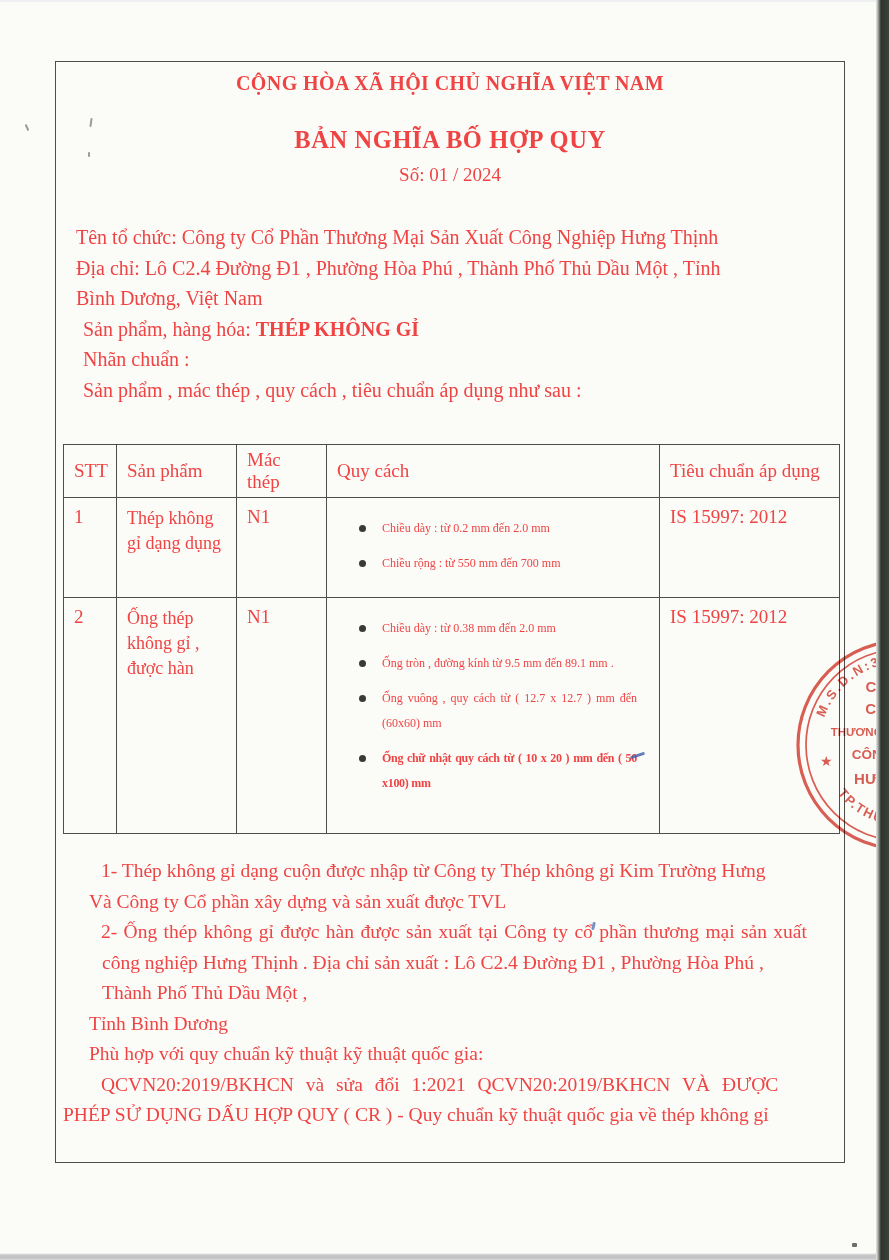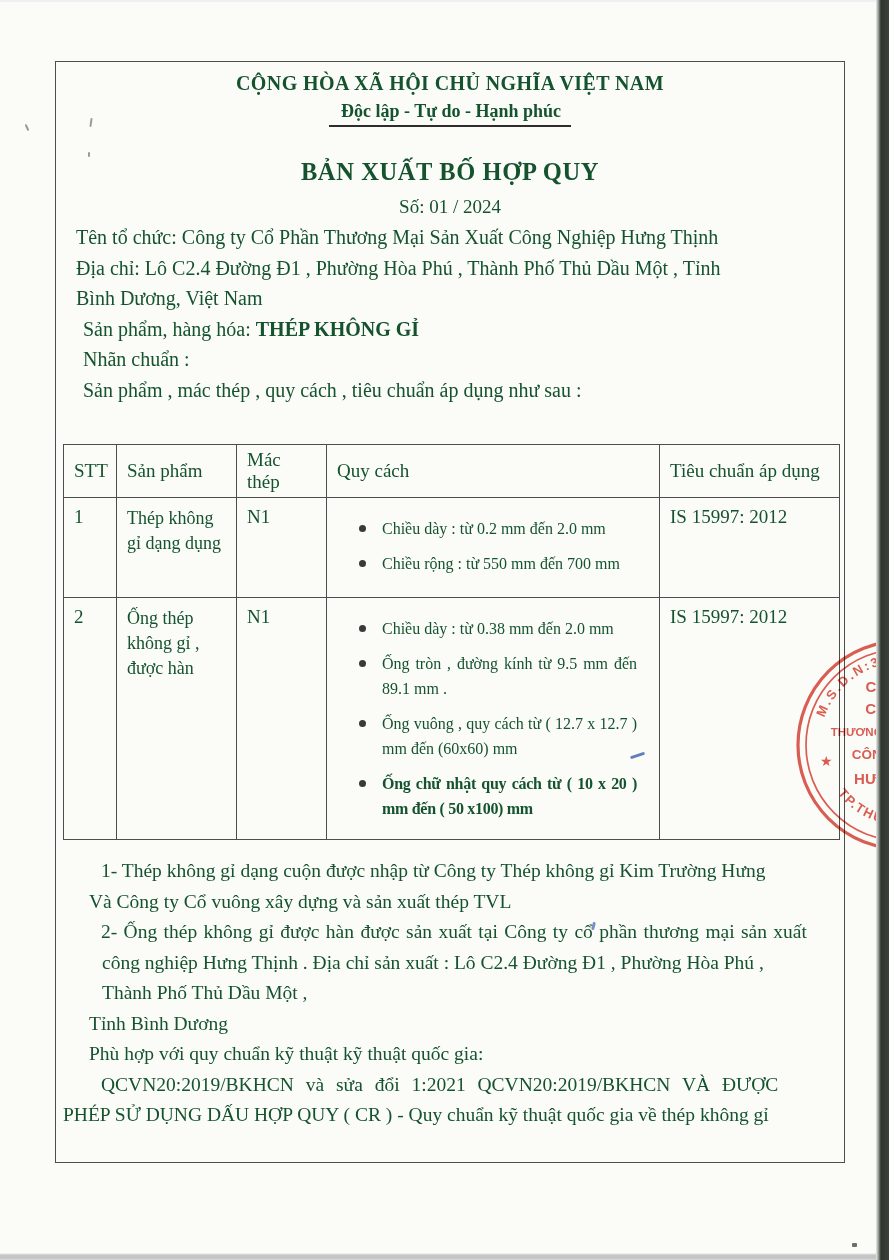--- a/index.html
+++ b/index.html
@@ -1,21 +1,21 @@
 <!DOCTYPE html>
 <html><head>
 <meta charset="utf-8">
 <style>
   html,body{margin:0;padding:0;}
   body{width:889px;height:1260px;overflow:hidden;background:#e9e9e9;}
   .page{
     position:relative;width:889px;height:1260px;overflow:hidden;
     background:#fbfbf8;
     font-family:"Liberation Serif","DejaVu Serif",serif;
-    color:#14532d;
+    color:#ef4444;
   }
   
   .edge-right{position:absolute;top:0;right:0;bottom:0;width:13px;z-index:30;
     background:linear-gradient(90deg,#ececea 0px,#a7aba6 2px,#30342f 5px,#3c413c 13px);}
   .edge-bottom{position:absolute;left:0;right:0;bottom:0;height:7px;z-index:29;
     background:linear-gradient(180deg,#fbfbf8 0px,#c7c7c9 2px,#c2c2c4 5px,#dbdbdd 7px);}
   .edge-top{position:absolute;left:0;top:0;right:0;height:2px;background:#eef0f1;z-index:29;}
   .speck{position:absolute;background:#9b9b99;border-radius:1px;z-index:2;}
   .pen-mark{position:absolute;background:#3e5fae;border-radius:2px;z-index:12;}
 
@@ -40,21 +40,21 @@
   
   table.products{position:absolute;top:382px;left:7px;border-collapse:collapse;
     table-layout:fixed;width:776px;font-size:19px;}
   table.products th,table.products td{border:1.6px solid #4d4d4b;vertical-align:top;
     padding:8px 10px;font-weight:normal;text-align:left;}
   table.products th{height:22px;vertical-align:middle;padding-top:4px;padding-bottom:4px;}
   th.c-stt,td.c-stt{text-align:center;}
   td.c-mac{text-align:center;}
   td.c-sp{text-align:justify;font-size:18px;line-height:25px;}
   td.c-qc{padding:0;}
-  td.c-qc ul{list-style:none;margin:0;padding:10px 12px 0 45px;font-size:16px;line-height:25px;}
+  td.c-qc ul{list-style:none;margin:0;padding:10px 12px 0 45px;font-size:12px;line-height:25px;}
   td.c-qc li{position:relative;text-align:justify;margin-bottom:10px;}
   td.c-qc li::before{content:'';position:absolute;left:-23px;top:9px;width:7px;height:7px;
     border-radius:50%;background:#3a3937;}
   td.c-qc li.tight{letter-spacing:-0.3px;font-weight:bold;}
   tr.r1{height:100px;}
   tr.r2{height:236px;}
 
   
   .notes{position:absolute;top:794px;left:0;width:783px;font-size:19.5px;line-height:30.5px;}
   .n-ml45{margin-left:45px;}
@@ -78,24 +78,21 @@
   <div class="speck" style="left:88px;top:152px;width:2px;height:5px;"></div>
   <div class="speck" style="left:852px;top:1243px;width:5px;height:4px;background:#6b6f6b;"></div>
 
   <div class="pen-mark" style="left:630px;top:754px;width:15px;height:3px;transform:rotate(-18deg);opacity:.8;"></div>
   <div class="pen-mark" style="left:592px;top:922px;width:3px;height:8px;transform:rotate(14deg);opacity:.7;"></div>
 
   <div class="frame">
 
     <div class="head">
       <div class="nat-title">CỘNG HÒA XÃ HỘI CHỦ NGHĨA VIỆT NAM</div>
-      <div class="motto">
-        <span>Độc lập - Tự do - Hạnh phúc</span>
-      </div>
-      <div class="doc-title">BẢN XUẤT BỐ HỢP QUY</div>
+      <div class="doc-title">BẢN NGHĨA BỐ HỢP QUY</div>
       <div class="doc-number">Số: 01 / 2024</div>
     </div>
 
     <div class="info">
       <div>Tên tổ chức: Công ty Cổ Phần Thương Mại Sản Xuất Công Nghiệp Hưng Thịnh</div>
       <div>Địa chỉ: Lô C2.4 Đường Đ1 , Phường Hòa Phú , Thành Phố Thủ Dầu Một , Tỉnh</div>
       <div>Bình Dương, Việt Nam</div>
       <div class="indent"><span>Sản phẩm, hàng hóa: </span><span class="bold">THÉP KHÔNG GỈ</span></div>
       <div class="indent">Nhãn chuẩn :</div>
       <div class="indent">Sản phẩm , mác thép , quy cách , tiêu chuẩn áp dụng như sau :</div>
@@ -141,21 +138,21 @@
             <li class="tight">Ống chữ nhật quy cách từ ( 10 x 20 ) mm đến ( 50 x100) mm</li>
           </ul>
         </td>
         <td>IS 15997: 2012</td>
       </tr>
     </tbody>
       </table>
 
     <div class="notes">
       <div class="n-ml45">1-  Thép không gỉ dạng cuộn được nhập từ Công ty Thép không gỉ Kim Trường Hưng</div>
-      <div class="n-ml33">Và Công ty Cổ vuông xây dựng và sản xuất thép TVL</div>
+      <div class="n-ml33">Và Công ty Cổ phần xây dựng và sản xuất được TVL</div>
       <div class="n-ml45 slight-ws">2-  Ống thép không gỉ được hàn được sản xuất tại Công ty cổ phần thương mại sản xuất</div>
       <div class="n-ml67">công nghiệp Hưng Thịnh . Địa chỉ sản xuất : Lô C2.4 Đường Đ1 , Phường Hòa Phú ,</div>
       <div class="n-ml67">Thành Phố Thủ Dầu Một ,</div>
       <div class="n-ml33">Tỉnh Bình Dương</div>
       <div class="n-ml33">Phù hợp với quy chuẩn kỹ thuật kỹ thuật quốc gia:</div>
       <div class="n-ml45 wide-ws">QCVN20:2019/BKHCN và sửa đổi 1:2021 QCVN20:2019/BKHCN VÀ ĐƯỢC</div>
       <div class="n-ml7">PHÉP SỬ DỤNG DẤU HỢP QUY ( CR ) -  Quy chuẩn kỹ thuật quốc gia về thép không gỉ</div>
     </div>
   </div>
 

